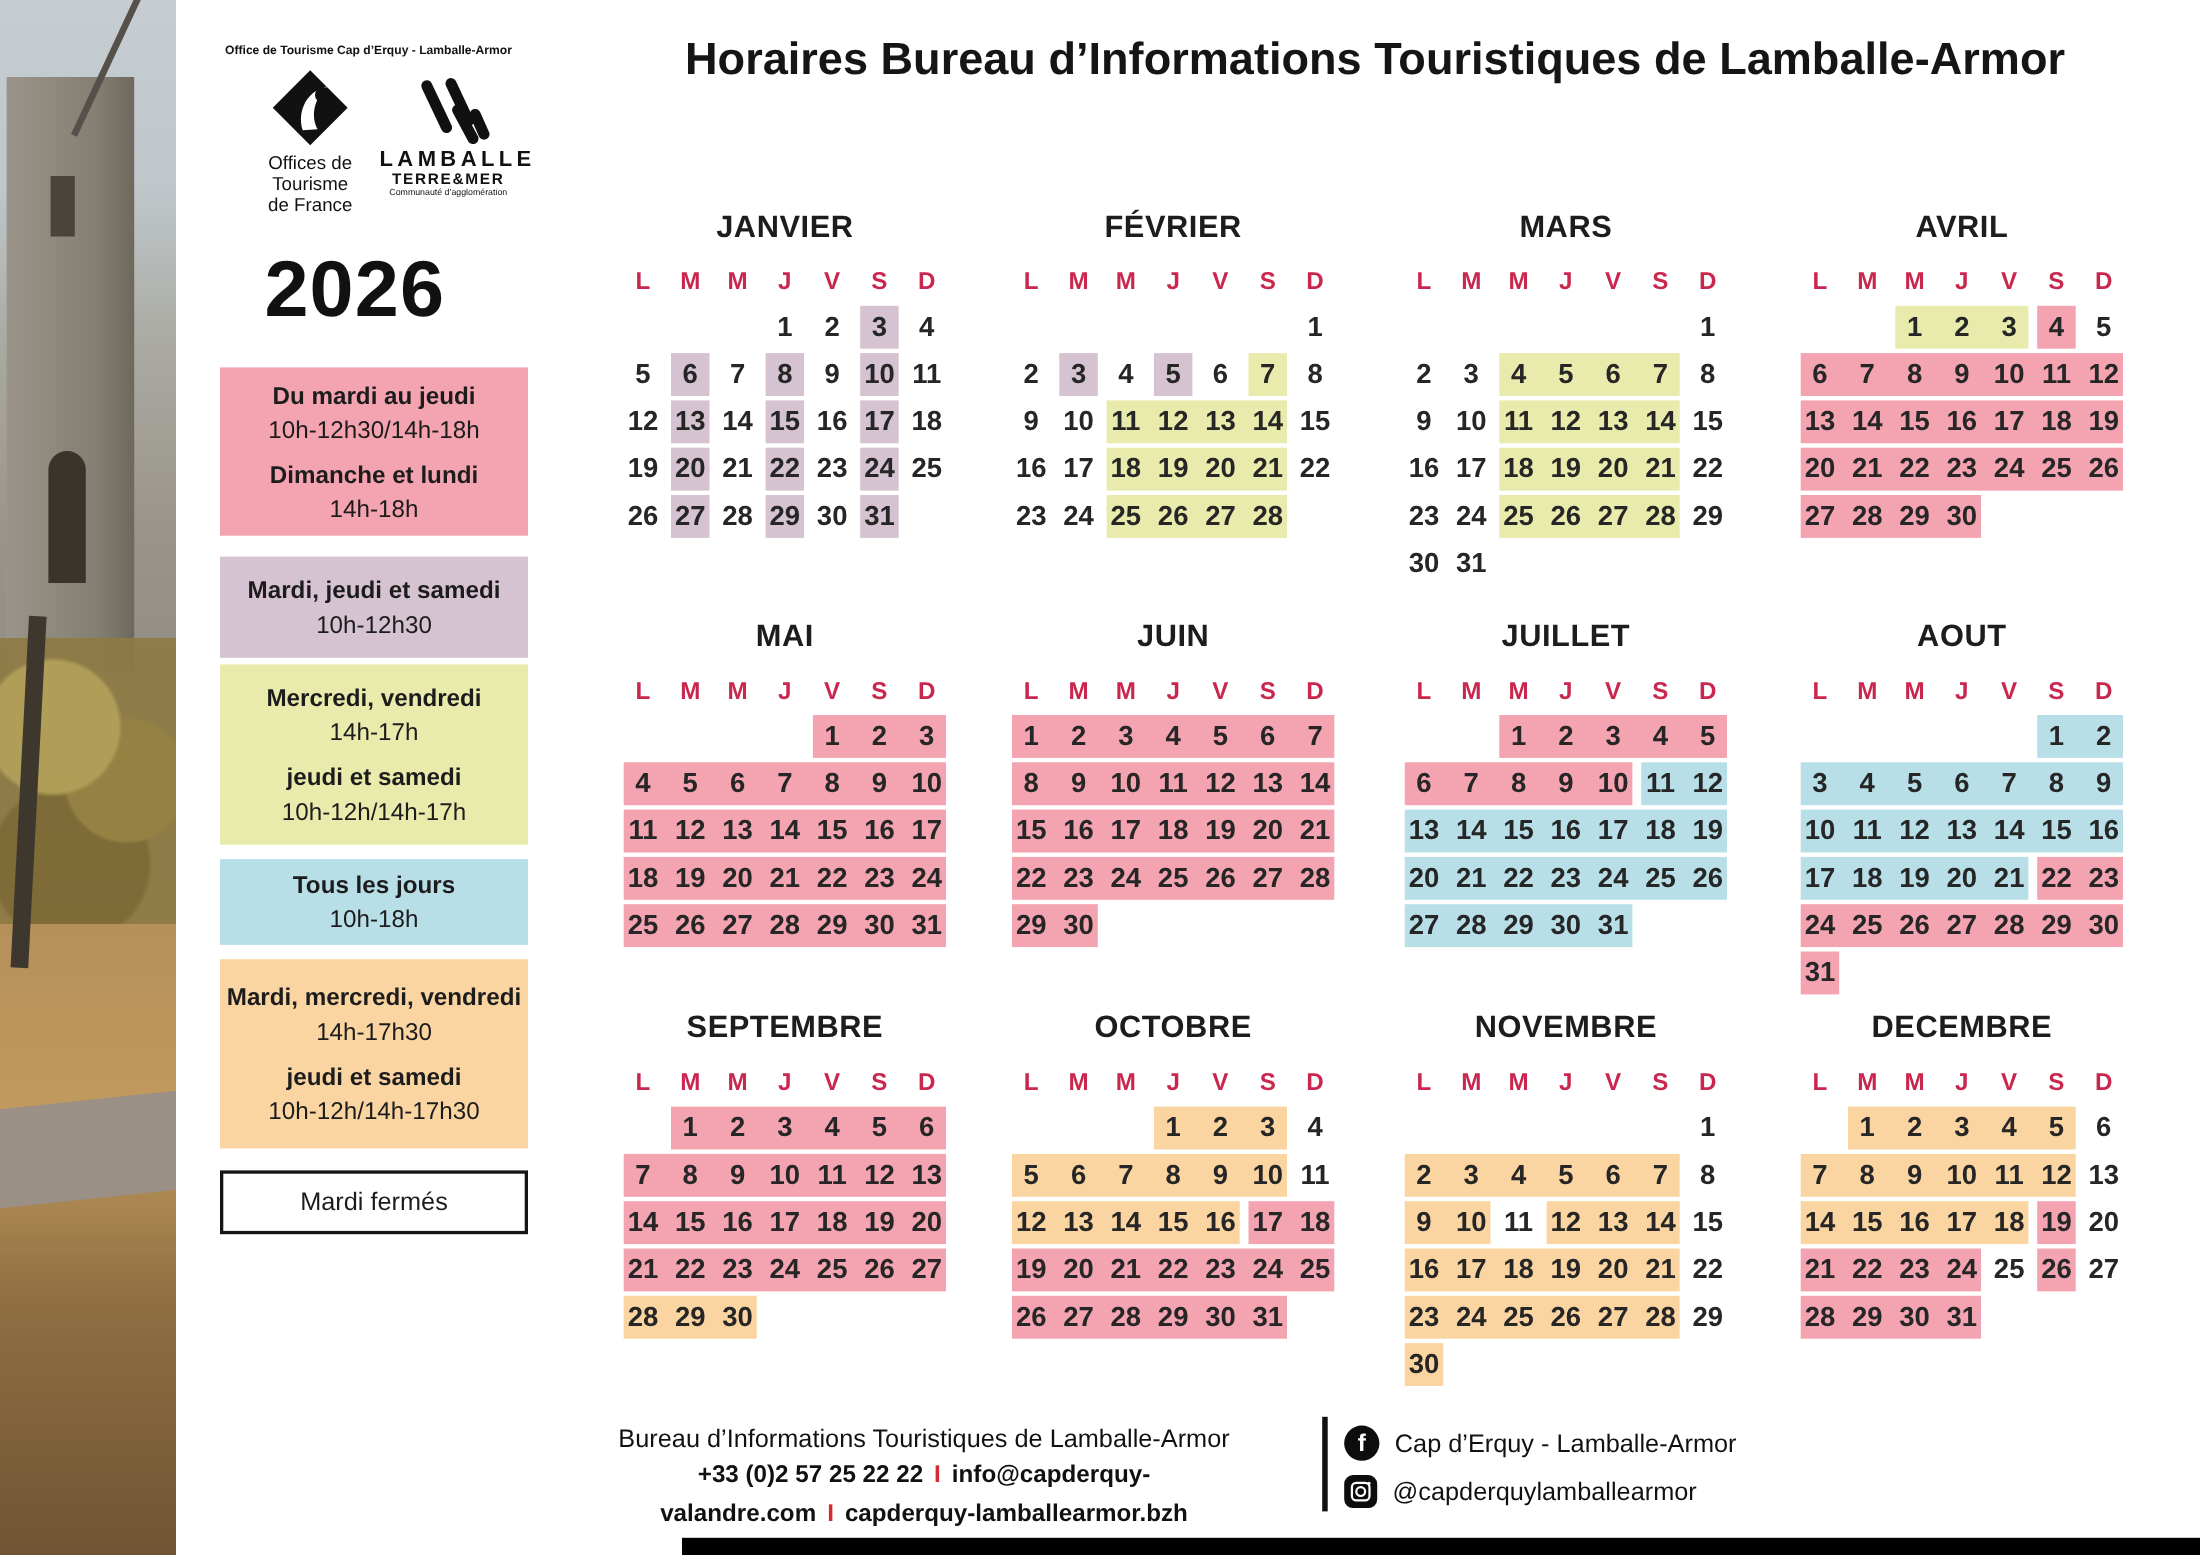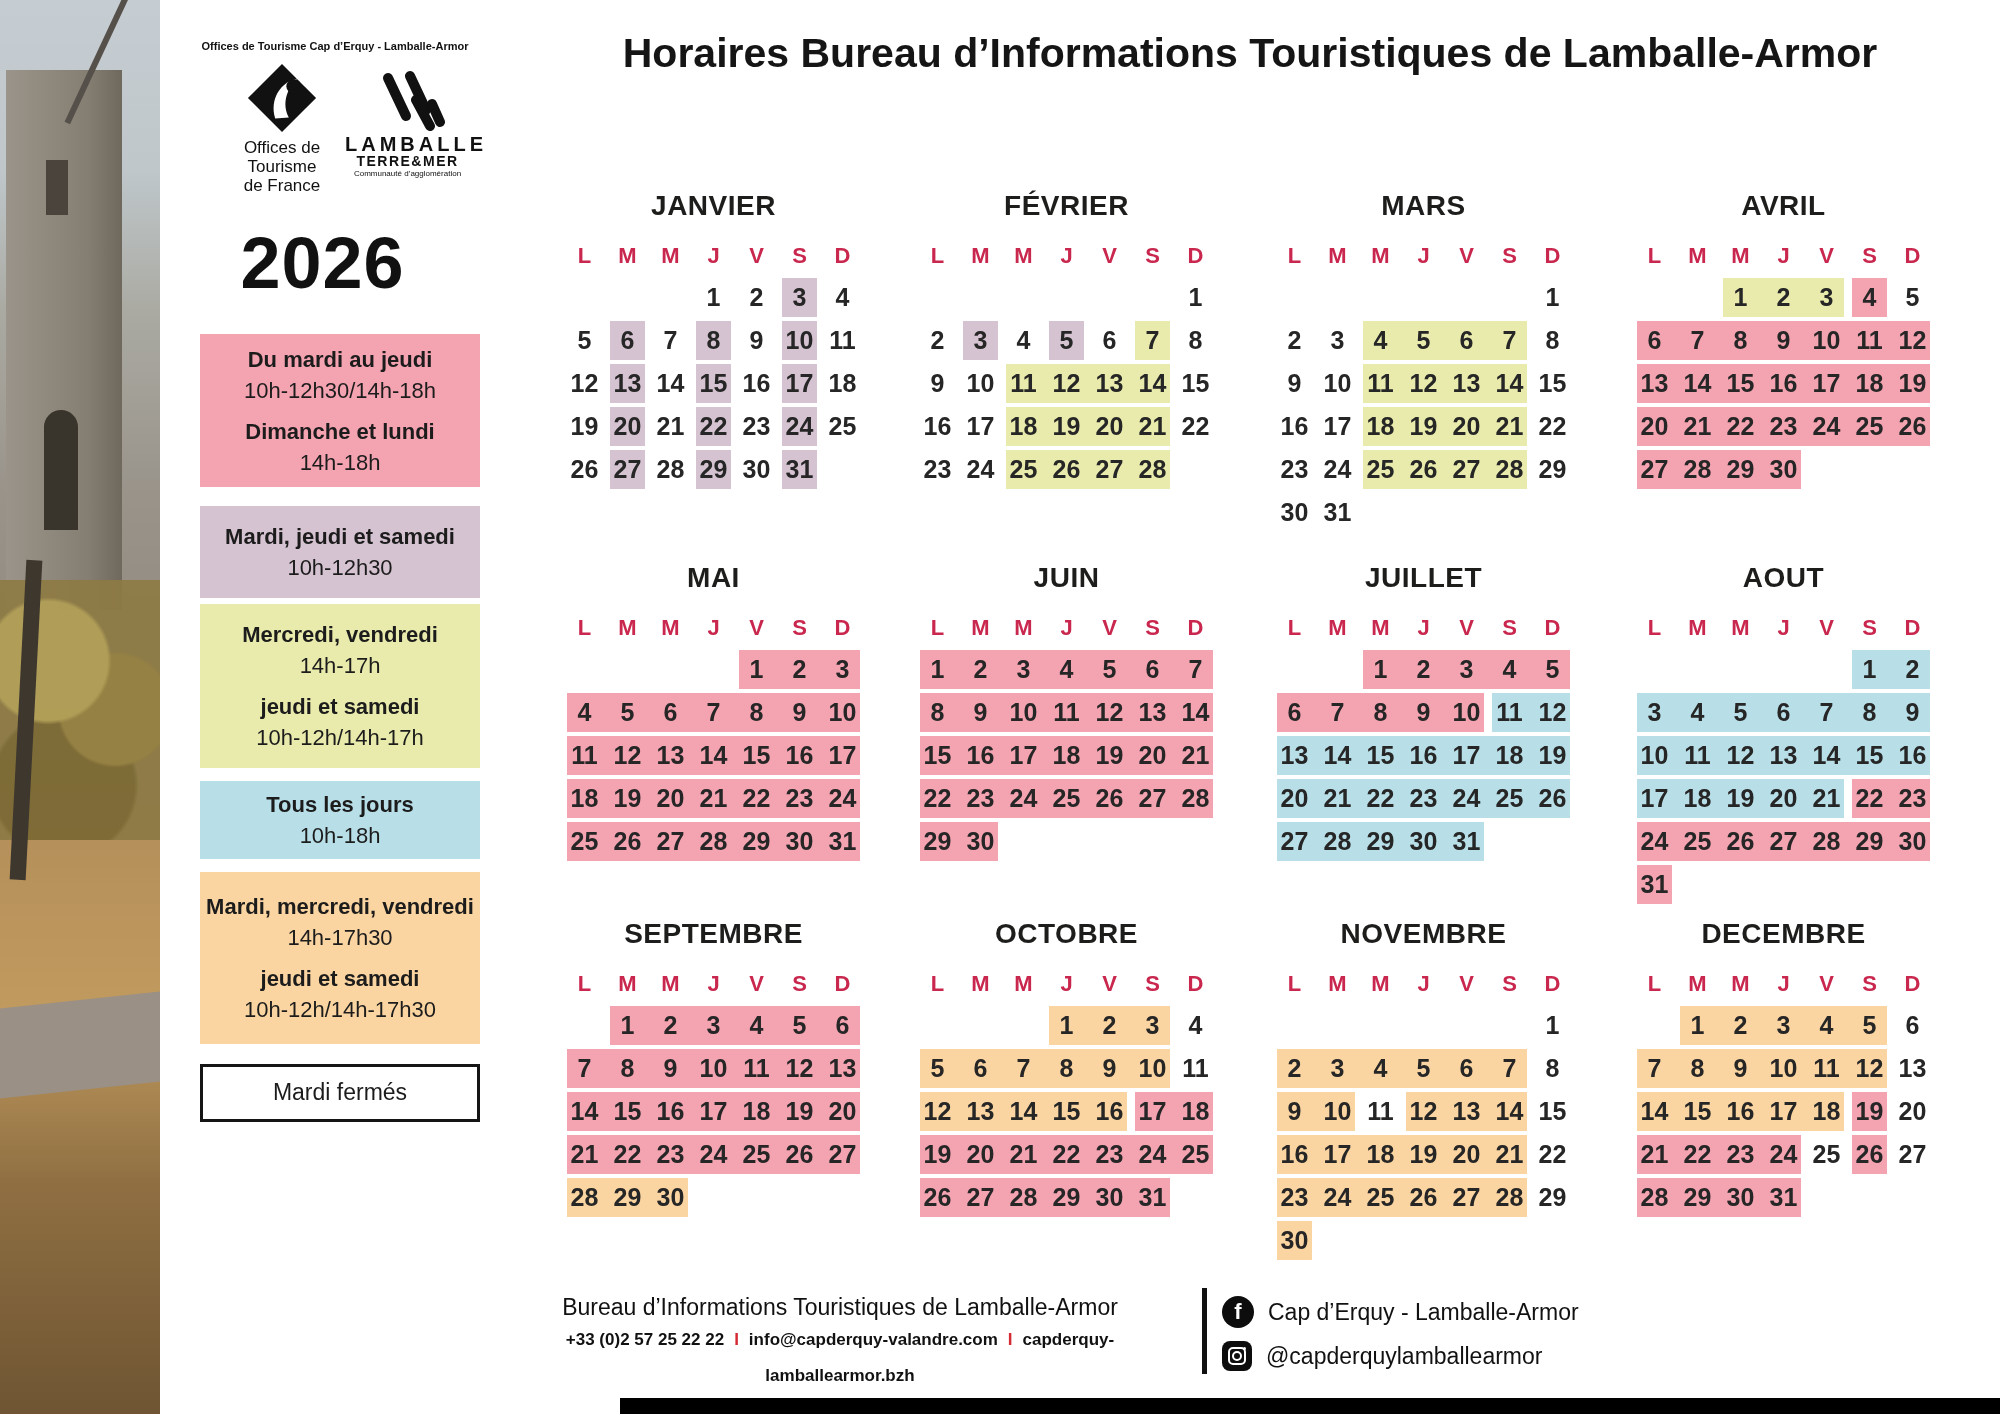--- a/index.html
+++ b/index.html
@@ -60,21 +60,21 @@
   .dow-row{position:absolute;top:44px;left:0;width:301px;height:43px;display:flex;}
   .dow{width:43px;text-align:center;line-height:43px;font-weight:700;font-size:22px;color:#c9274e;}
   .days{position:absolute;top:86px;left:0;width:301px;}
   .band{position:absolute;height:39px;}
   .dnum{position:absolute;width:43px;height:43px;line-height:43px;text-align:center;
     font-size:25px;font-weight:700;color:#262626;}
 
   
   .footer-left{position:absolute;left:520px;top:1292px;width:640px;text-align:center;color:#111;}
   .fl1{font-size:23px;line-height:30px;}
-  .fl2{font-size:17px;font-weight:700;line-height:36px;}
+  .fl2{font-size:22px;font-weight:700;line-height:36px;}
   .sep{color:#d42a33;font-weight:700;margin:0 10px;}
   .footer-divider{position:absolute;left:1202px;top:1288px;width:5px;height:86px;background:#111;}
   .social{position:absolute;left:1222px;top:1290px;}
   .social-row{display:flex;align-items:center;height:44px;}
   .social-label{font-size:23px;color:#111;margin-left:14px;}
   .fb-icon{width:32px;height:32px;border-radius:50%;background:#0d0d0d;color:#fff;display:inline-block;
     text-align:center;line-height:32px;font-weight:700;font-size:22px;}
   .ig-icon{width:30px;height:30px;border-radius:8px;background:#0d0d0d;display:inline-block;position:relative;}
   .ig-frame{position:absolute;left:6px;top:6px;width:14px;height:14px;border:2px solid #fff;border-radius:5px;}
   .ig-lens{position:absolute;left:10px;top:10px;width:6px;height:6px;border:2px solid #fff;border-radius:50%;}
@@ -90,21 +90,21 @@
     <div class="tower"></div>
     <div class="tower-slit"></div>
     <div class="tower-window"></div>
     <div class="branch"></div>
     <div class="foliage"></div>
     <div class="ground"></div>
     <div class="path"></div>
     <div class="trunk"></div>
   </div>
 
-  <div class="org-line">Offices de Tourisme Cap d’Erquy - Lamballe-Armor</div>
+  <div class="org-line">Office de Tourisme Cap d’Erquy - Lamballe-Armor</div>
 
   <div class="logo-otf">
     <svg width="72" height="72" viewBox="0 0 74 74">
       <path d="M37 2 L72 37 L37 72 L2 37 Z" fill="#111"></path>
       <path d="M30 58 C 24 38, 36 20, 53 17 C 41 28, 37 44, 44 57 Z" fill="#fff"></path>
       <circle cx="49" cy="25" r="7.5" fill="#111"></circle>
     </svg>
     <div class="txt">Offices de</div>
     <div class="txt">Tourisme</div>
     <div class="txt">de France</div>

